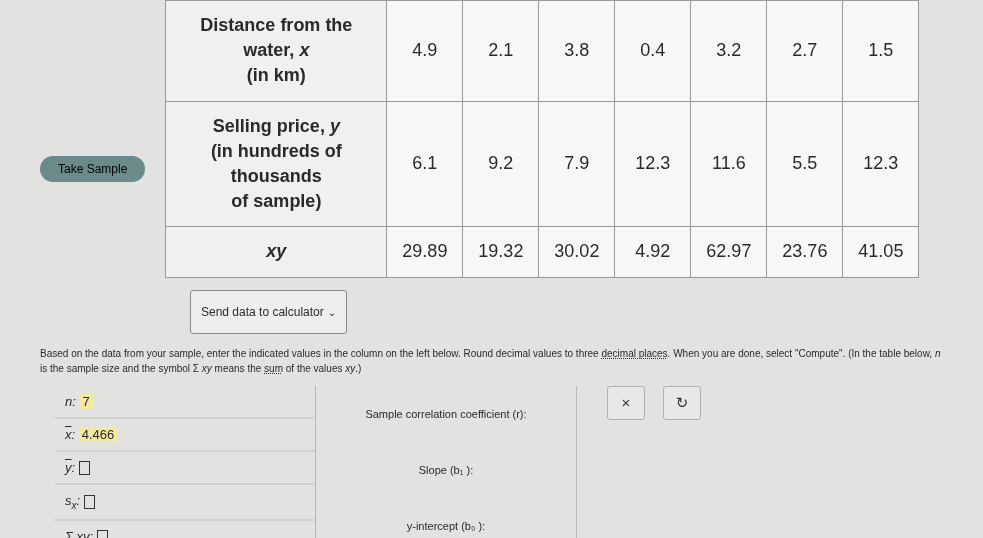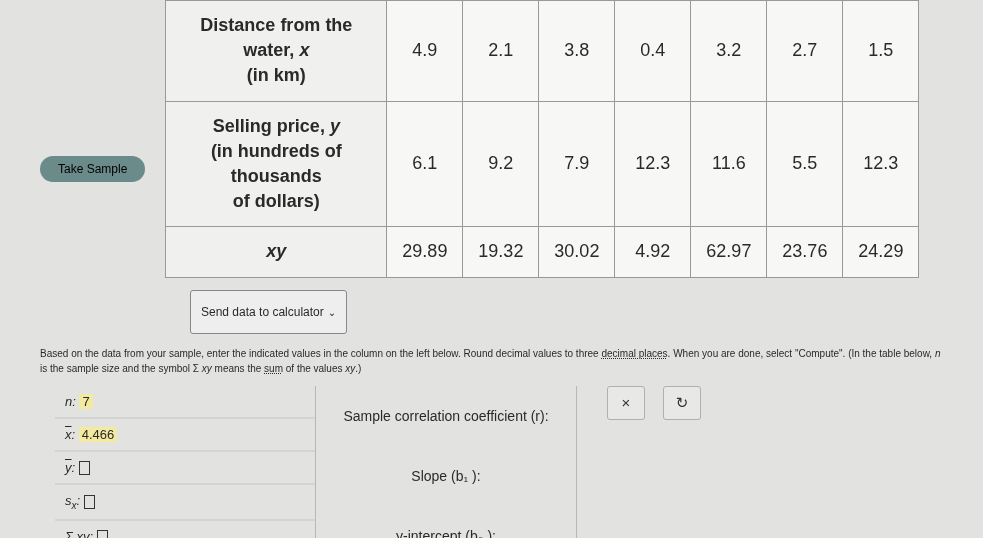--- a/index.html
+++ b/index.html
@@ -107,21 +107,21 @@
   .results-box {
     border: 1px solid #b8b8b6;
     border-top: none;
     width: 260px;
     background: transparent;
     margin-left: 0;
   }
   .results-box .rrow {
     padding: 22px 10px;
     text-align: center;
-    font-size: 14px;
+    font-size: 11px;
   }
   .controls {
     margin-left: 30px;
     display: flex;
     gap: 18px;
   }
   .ctrl {
     width: 36px;
     height: 32px;
     border: 1px solid #b0b0ae;
@@ -159,39 +159,39 @@
       <td>3.8</td>
       <td>0.4</td>
       <td>3.2</td>
       <td>2.7</td>
       <td>1.5</td>
     </tr>
     <tr>
       <th>
         <span>Selling price, </span><span class="italic">y</span><br>
         <span>(in hundreds of thousands</span><br>
-        <span>of dollars)</span>
+        <span>of sample)</span>
       </th>
       <td>6.1</td>
       <td>9.2</td>
       <td>7.9</td>
       <td>12.3</td>
       <td>11.6</td>
       <td>5.5</td>
       <td>12.3</td>
     </tr>
     <tr>
       <th><span class="italic">xy</span></th>
       <td>29.89</td>
       <td>19.32</td>
       <td>30.02</td>
       <td>4.92</td>
       <td>62.97</td>
       <td>23.76</td>
-      <td>24.29</td>
+      <td>41.05</td>
     </tr>
   </tbody>
     </table>
 </div>
 
 <div class="send-btn">
   <span>Send data to calculator</span><span class="chev">⌄</span>
 </div>
 
 <div class="instructions">

